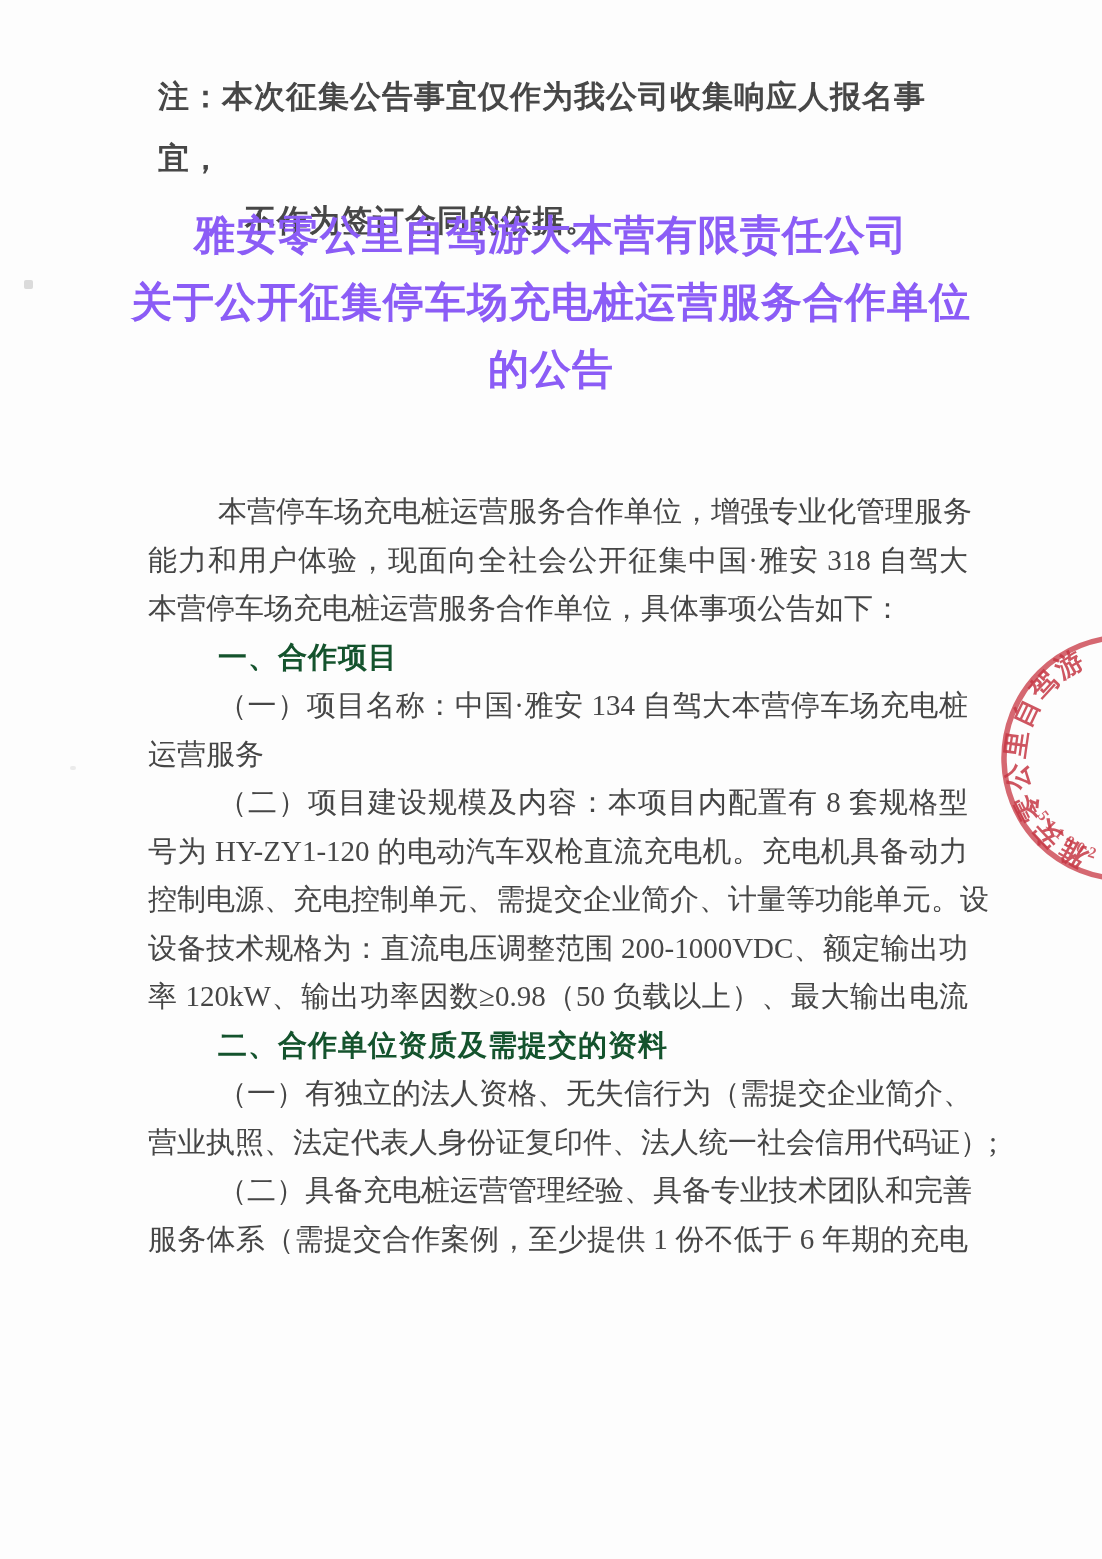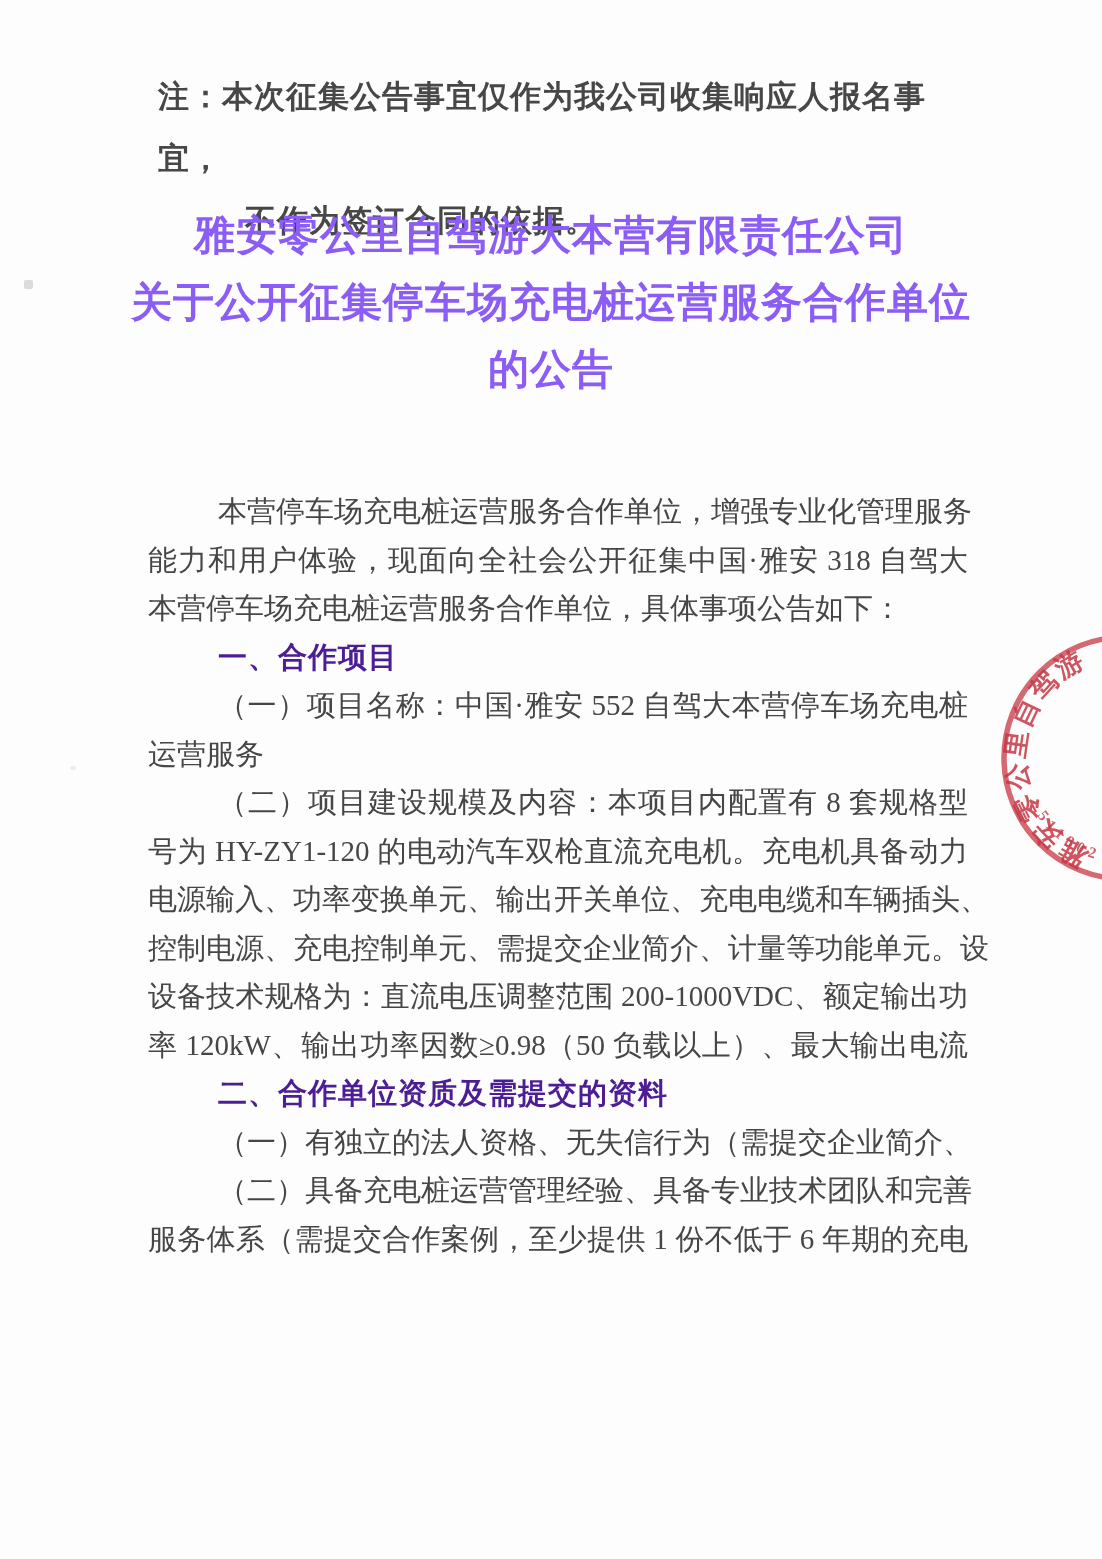--- a/index.html
+++ b/index.html
@@ -30,21 +30,21 @@
   
   .doc-body{
     position:absolute;left:148px;top:487px;width:820px;
     font-size:29px;line-height:48.5px;color:#464646;
   }
   .bline{white-space:nowrap;height:48.5px;}
   .indent{text-indent:70px;}
   .fill{text-align:justify;text-align-last:justify;}
   .h{
     font-family:"Liberation Sans",sans-serif;
-    font-weight:700;color:#4c1d95;letter-spacing:1px;
+    font-weight:700;color:#14532d;letter-spacing:1px;
   }
   
   .stamp{
     position:absolute;left:995px;top:625px;width:107px;height:268px;
     pointer-events:none;
   }
   .stamp svg{display:block;}
   .stamp text{
     font-family:"Liberation Serif",serif;font-weight:700;
   }
@@ -69,30 +69,30 @@
     <div>雅安零公里自驾游大本营有限责任公司</div>
     <div>关于公开征集停车场充电桩运营服务合作单位</div>
     <div>的公告</div>
   </div>
 
   <div class="doc-body">
     <div class="bline indent fill">本营停车场充电桩运营服务合作单位，增强专业化管理服务</div>
     <div class="bline fill">能力和用户体验，现面向全社会公开征集中国·雅安 318 自驾大</div>
     <div class="bline">本营停车场充电桩运营服务合作单位，具体事项公告如下：</div>
     <div class="bline indent h">一、合作项目</div>
-    <div class="bline indent fill">（一）项目名称：中国·雅安 552 自驾大本营停车场充电桩</div>
+    <div class="bline indent fill">（一）项目名称：中国·雅安 134 自驾大本营停车场充电桩</div>
     <div class="bline">运营服务</div>
     <div class="bline indent fill">（二）项目建设规模及内容：本项目内配置有 8 套规格型</div>
     <div class="bline fill">号为 HY-ZY1-120 的电动汽车双枪直流充电机。充电机具备动力</div>
-    <div class="bline fill">电源输入、功率变换单元、输出开关单位、充电电缆和车辆插头、</div>
     <div class="bline fill">控制电源、充电控制单元、需提交企业简介、计量等功能单元。设</div>
     <div class="bline fill">设备技术规格为：直流电压调整范围 200-1000VDC、额定输出功</div>
     <div class="bline fill">率 120kW、输出功率因数≥0.98（50 负载以上）、最大输出电流</div>
     <div class="bline indent h">二、合作单位资质及需提交的资料</div>
     <div class="bline indent fill">（一）有独立的法人资格、无失信行为（需提交企业简介、</div>
+    <div class="bline fill">营业执照、法定代表人身份证复印件、法人统一社会信用代码证）;</div>
     <div class="bline indent fill">（二）具备充电桩运营管理经验、具备专业技术团队和完善</div>
     <div class="bline fill">服务体系（需提交合作案例，至少提供 1 份不低于 6 年期的充电</div>
   </div>
 
   <div class="stamp">
     <svg width="107" height="268" viewBox="0 0 107 268">
       <defs>
         <path id="seal-arc-chars" d="M 104.1,229.6 A 100,100 0 0 1 104.1,36.4" fill="none"></path>
         <path id="seal-arc-code" d="M 41,188.7 A 105,105 0 0 0 115.4,237" fill="none"></path>
       </defs>

